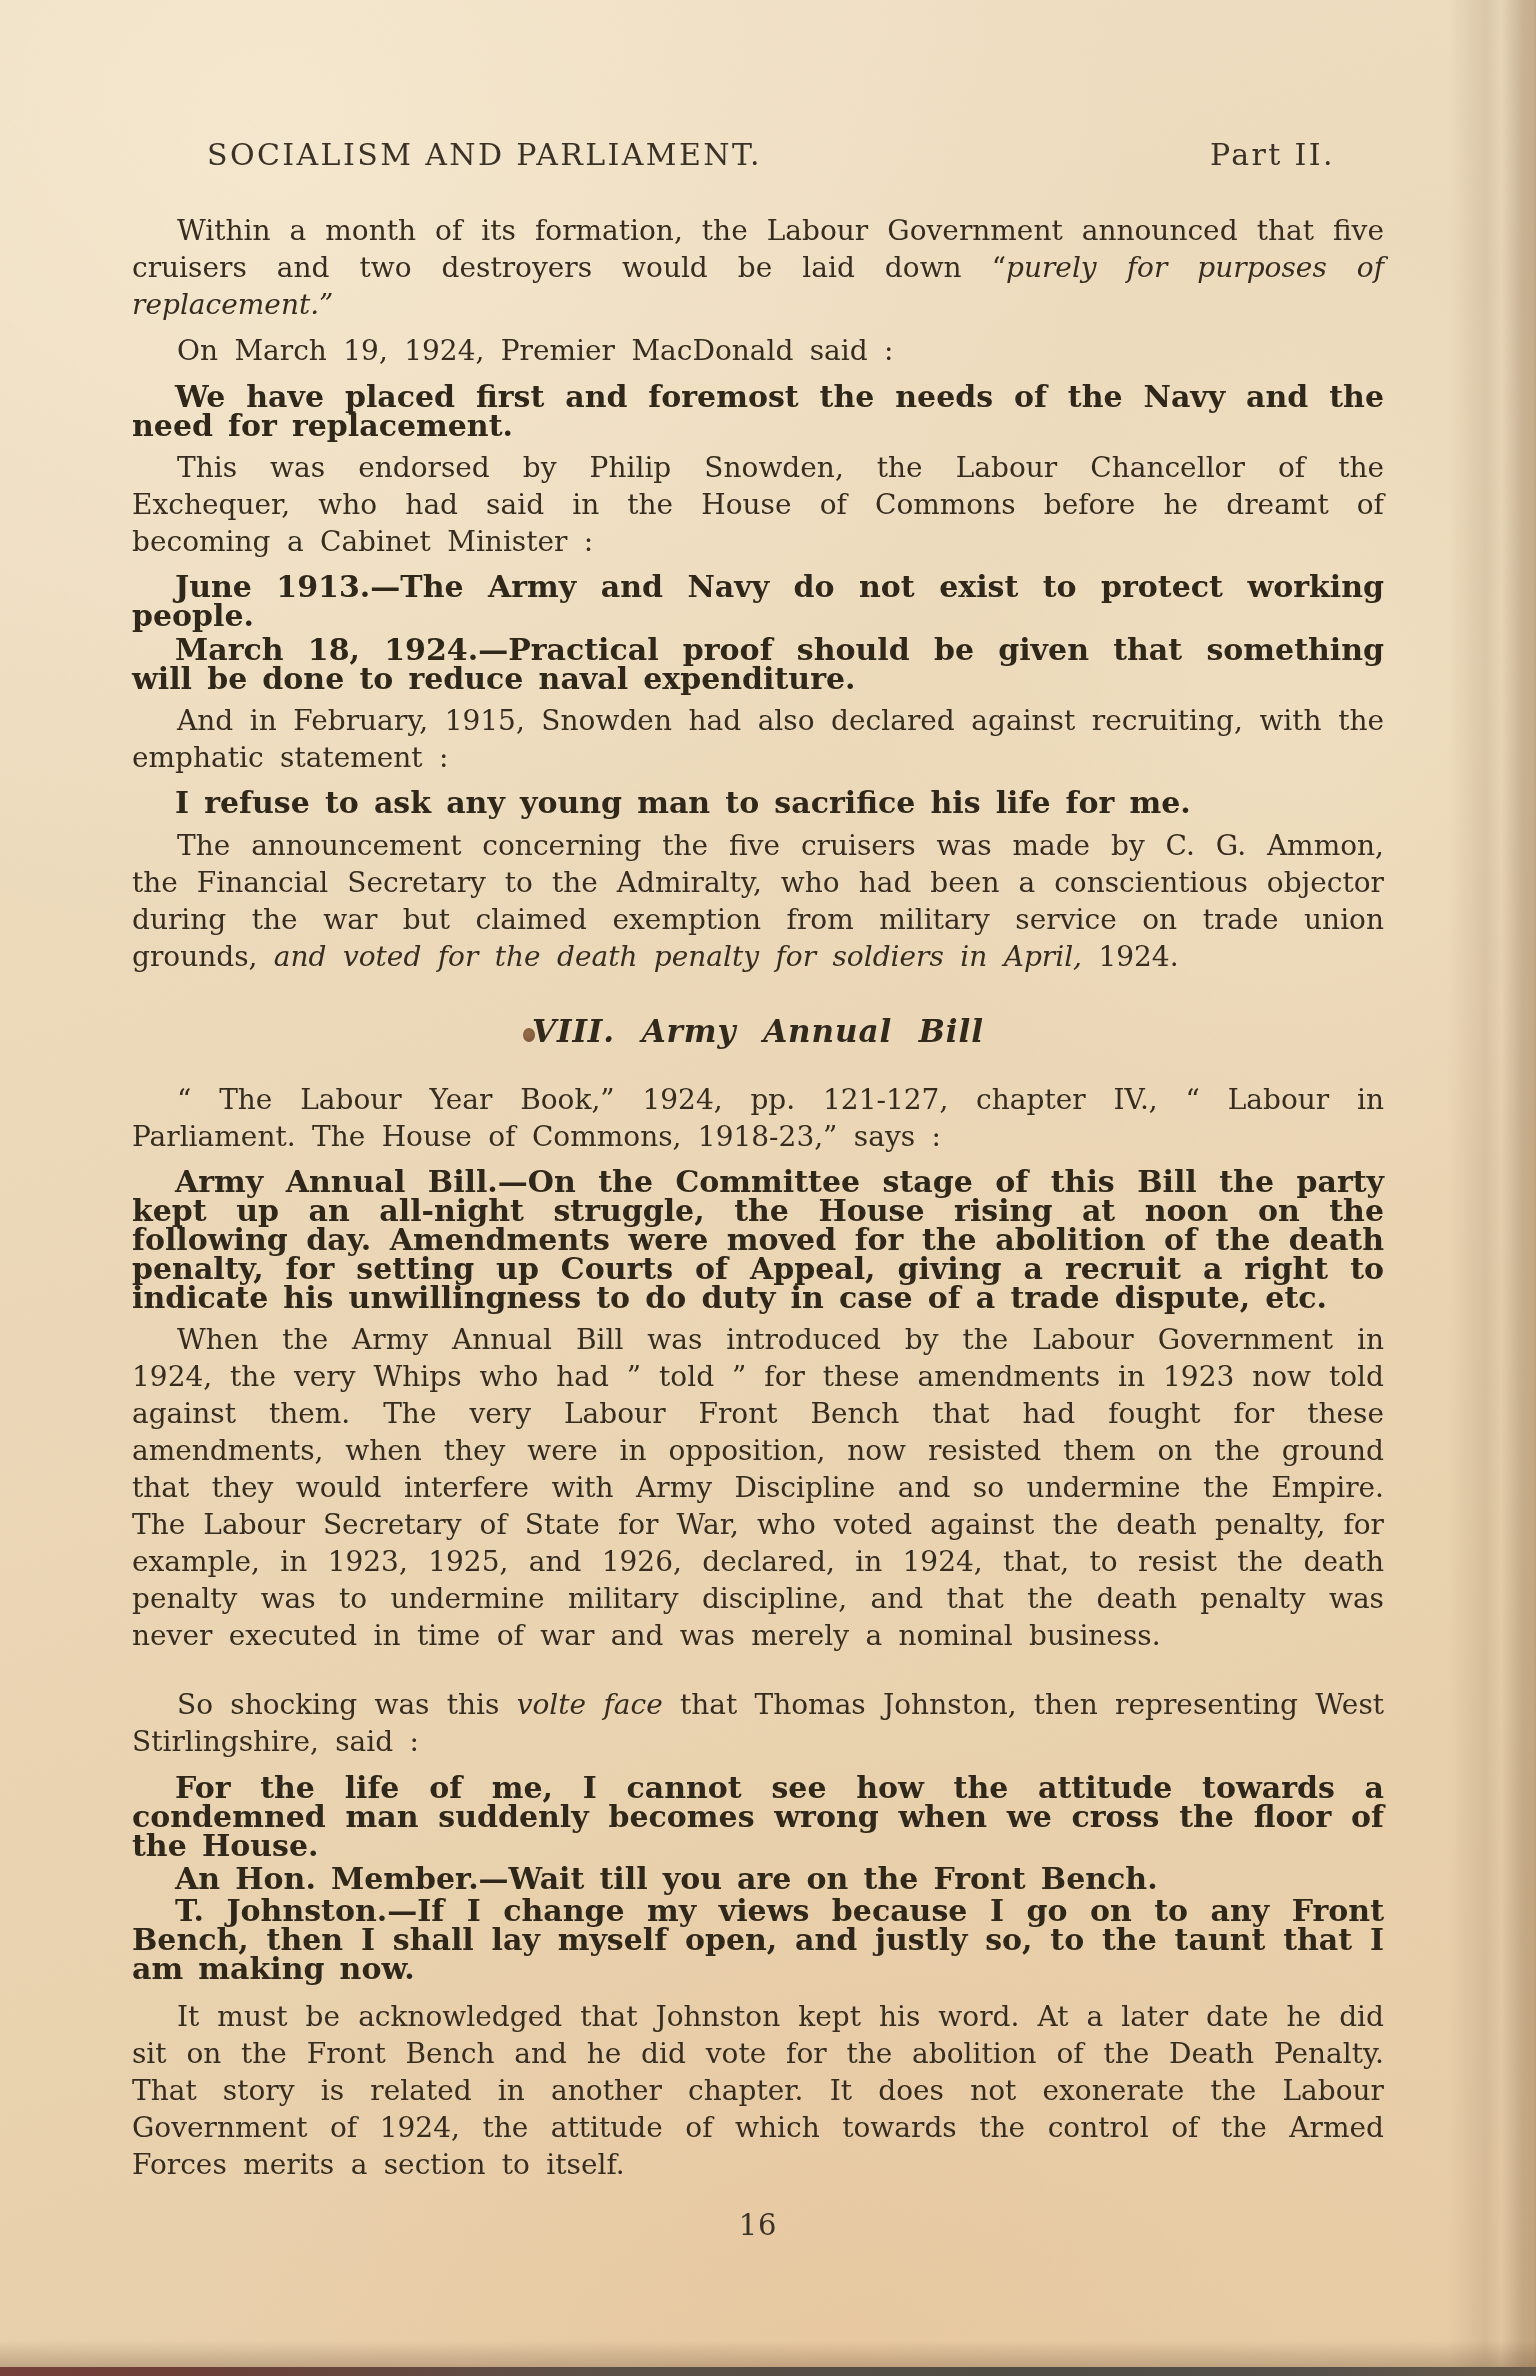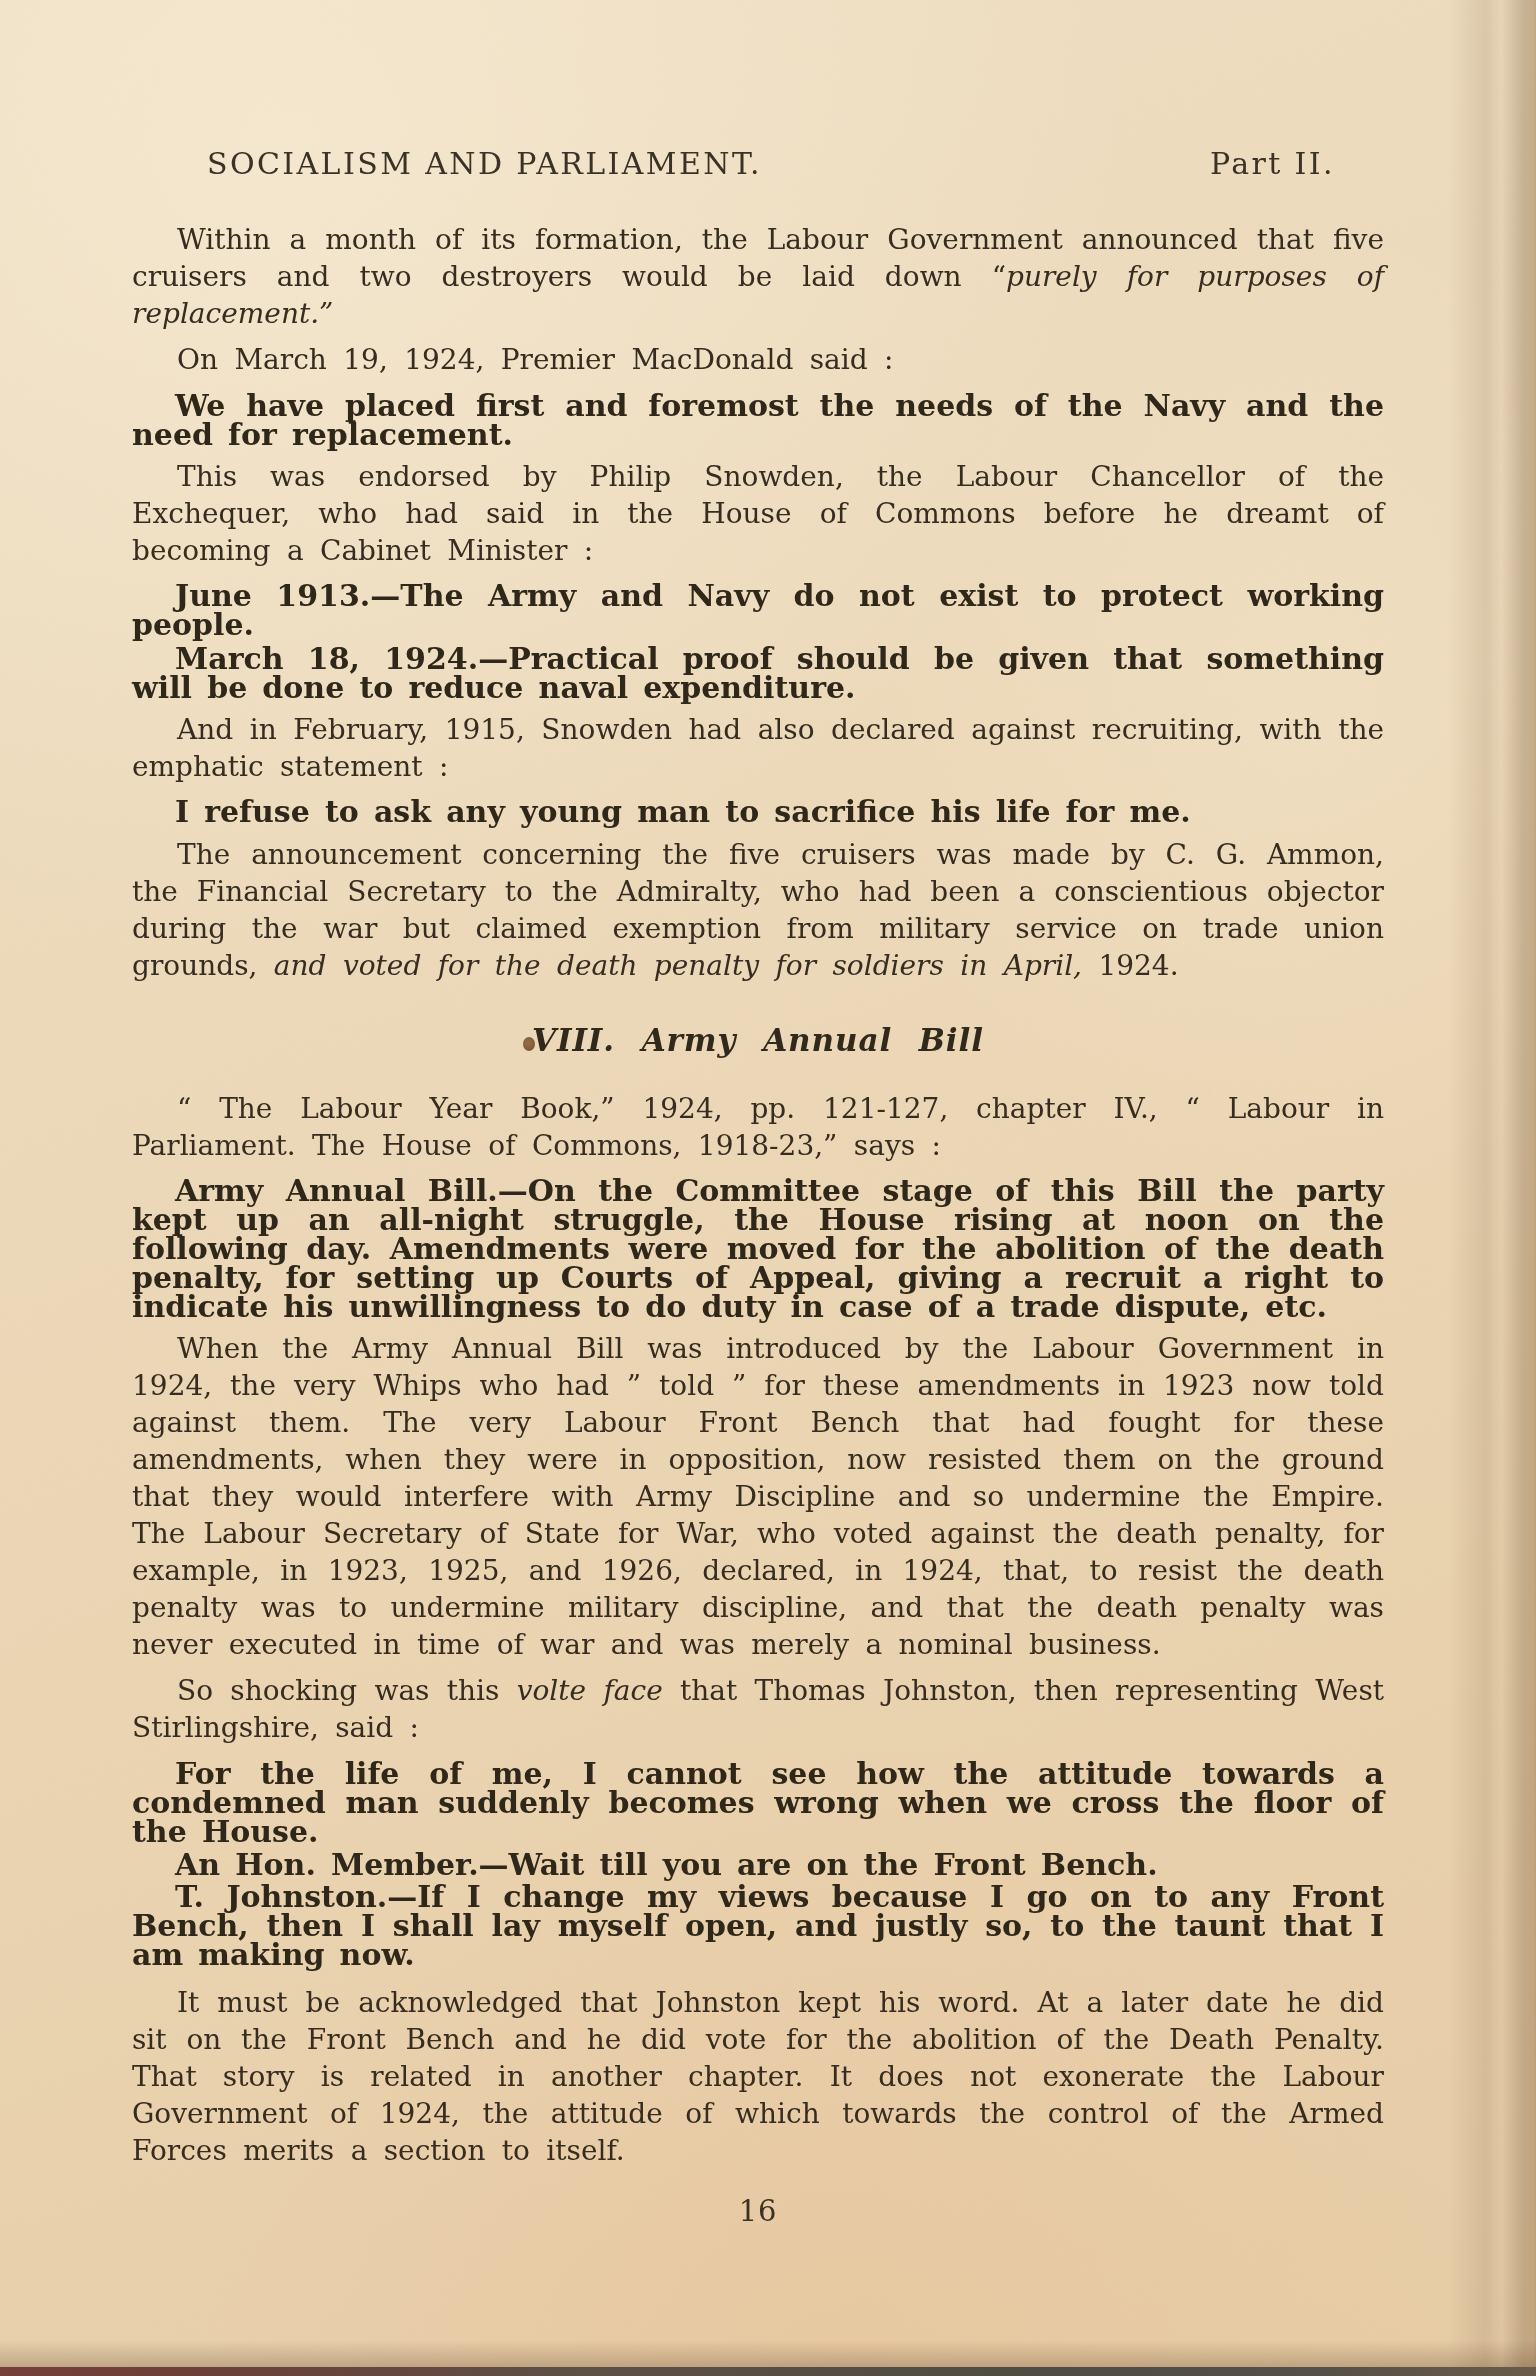--- a/index.html
+++ b/index.html
@@ -22,21 +22,21 @@
   }
   .bottom-shadow {
     position:absolute; left:0; bottom:9.4px; width:100%; height:28px;
     background:linear-gradient(to top, rgba(98,68,42,.30), rgba(98,68,42,0));
   }
   .bottom-band {
     position:absolute; left:0; bottom:0; width:100%; height:10.4px;
     background:linear-gradient(to right,
       #753f3a 0%, #6c3f37 12%, #5c5047 38%, #4e4c44 68%, #55504a 86%, #6a5b49 100%);
   }
-  .content { position:absolute; left:132px; top:146px; width:1252px; }
+  .content { position:absolute; left:132px; top:137px; width:1252px; }
   .running-head {
     display:flex; justify-content:space-between; align-items:baseline;
     font-size:30px; letter-spacing:2.4px; color:#3a3226;
     padding:0 49px 0 75px;
   }
   .para {
     font-size:28px; line-height:37px; text-align:justify; text-indent:45px;
     word-spacing:7.5px; margin:9.4px 0 0 0;
   }
   .para.first { margin-top:40px; }
@@ -95,21 +95,21 @@
     <p class="para"><span>The announcement concerning the five cruisers was made by C. G. Ammon, the Financial Secretary to the Admiralty, who had been a conscientious objector during the war but claimed exemption from military service on trade union grounds, </span><span class="it">and voted for the death penalty for soldiers in April,</span><span> 1924.</span></p>
 
     <h2 class="section-heading"><span class="speck"></span><span>VIII. Army Annual Bill</span></h2>
 
     <p class="para" style="margin-top:0; ">“ The Labour Year Book,” 1924, pp. 121-127, chapter IV., “ Labour in Parliament. The House of Commons, 1918-23,” says :</p>
 
     <p class="quote">Army Annual Bill.—On the Committee stage of this Bill the party kept up an all-night struggle, the House rising at noon on the following day. Amendments were moved for the abolition of the death penalty, for setting up Courts of Appeal, giving a recruit a right to indicate his unwillingness to do duty in case of a trade dispute, etc.</p>
 
     <p class="para">When the Army Annual Bill was introduced by the Labour Government in 1924, the very Whips who had ” told ” for these amendments in 1923 now told against them. The very Labour Front Bench that had fought for these amendments, when they were in opposition, now resisted them on the ground that they would interfere with Army Discipline and so undermine the Empire. The Labour Secretary of State for War, who voted against the death penalty, for example, in 1923, 1925, and 1926, declared, in 1924, that, to resist the death penalty was to undermine military discipline, and that the death penalty was never executed in time of war and was merely a nominal business.</p>
 
-    <p class="para" style="margin-top:9px;"><span>So shocking was this </span><span class="it">volte face</span><span> that Thomas Johnston, then representing West Stirlingshire, said :</span></p>
+    <p class="para" style="margin-top:32px;"><span>So shocking was this </span><span class="it">volte face</span><span> that Thomas Johnston, then representing West Stirlingshire, said :</span></p>
 
     <p class="quote">For the life of me, I cannot see how the attitude towards a condemned man suddenly becomes wrong when we cross the floor of the House.</p>
     <p class="quote">An Hon. Member.—Wait till you are on the Front Bench.</p>
     <p class="quote">T. Johnston.—If I change my views because I go on to any Front Bench, then I shall lay myself open, and justly so, to the taunt that I am making now.</p>
 
     <p class="para" style="margin-top:15px;">It must be acknowledged that Johnston kept his word. At a later date he did sit on the Front Bench and he did vote for the abolition of the Death Penalty. That story is related in another chapter. It does not exonerate the Labour Government of 1924, the attitude of which towards the control of the Armed Forces merits a section to itself.</p>
 
     <div class="pageno">16</div>
 
   </div>

